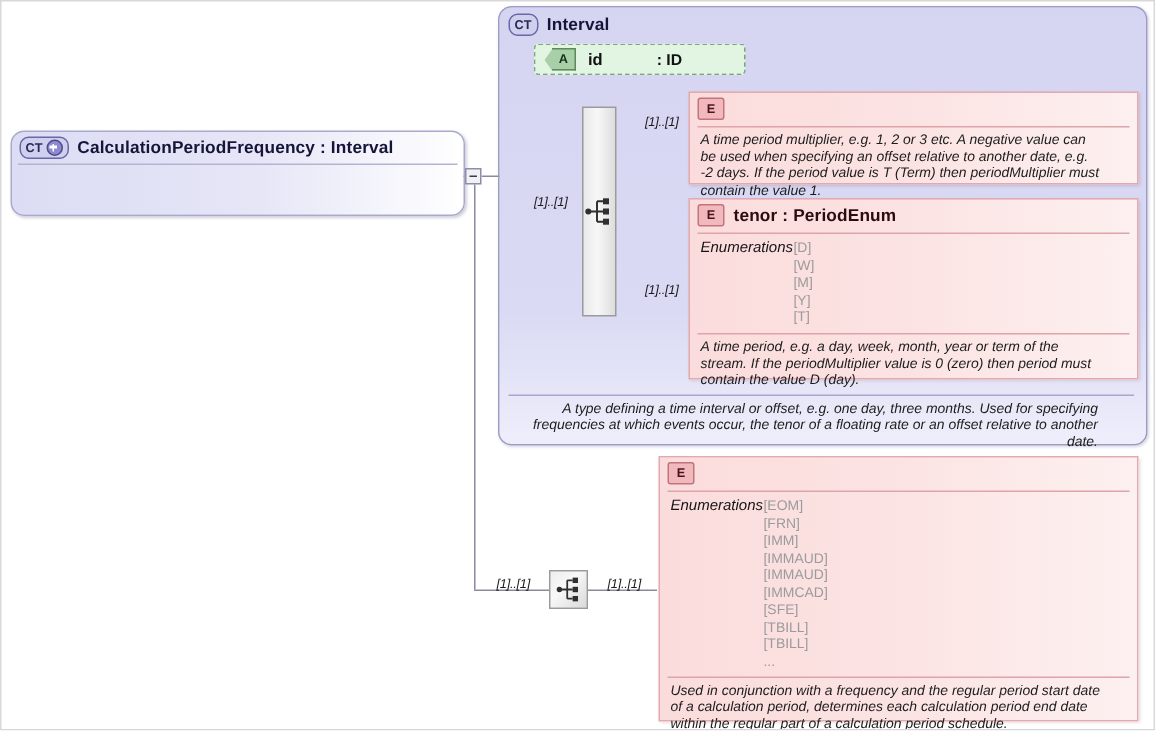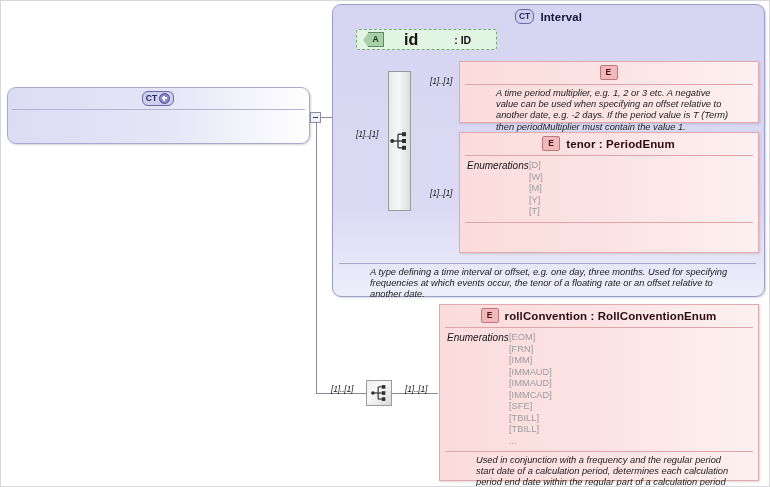--- a/index.html
+++ b/index.html
@@ -26,29 +26,27 @@
   }
   .hdr {
     display: flex;
     align-items: center;
     gap: 6px;
     padding: 3px 6px 3px 5px;
     font-size: 11.5px;
     font-weight: bold;
     letter-spacing: 0.1px;
     white-space: nowrap;
-    justify-content: center;
   }
   .annot {
     font-style: italic;
     font-size: 9.3px;
     line-height: 11.2px;
     color: #1c1c1c;
     padding: 3px 24px 4px 7px;
-    margin-left: 29px;
   }
 
   
   .ct-icon {
     display: inline-flex;
     align-items: center;
     justify-content: center;
     gap: 2px;
     height: 13px;
     padding: 0 3px;
@@ -108,23 +106,23 @@
     height: 13px;
     background: #a9cfa9;
     border: 1px solid #5d8a5d;
     border-left: none;
     font-size: 8.5px;
     font-weight: bold;
     color: #143314;
     line-height: 1;
   }
   .attr-name {
-    font-size: 16px;
-    font-weight: bold;
-    margin-left: 20px;
+    font-size: 11px;
+    font-weight: bold;
+    margin-left: 8px;
     color: #111;
     text-align: right;
   }
   .attr-type {
     font-size: 10.5px;
     font-weight: bold;
     margin-left: 36px;
     color: #111;
   }
 
@@ -271,37 +269,38 @@
   <div class="line hline" style="left:410px; top:84px; width:47px;"></div>
 
   <div class="line hline" style="left:410px; top:196px; width:47px;"></div>
 
   <div class="box" id="root-box">
     <div class="hdr">
       <span class="ct-icon">
         <span>CT</span>
         <span class="ct-plus"></span>
       </span>
+      <span>CalculationPeriodFrequency : Interval</span>
     </div>
     <div class="divider"></div>
   </div>
 
   <div id="collapse-toggle"></div>
 
   <div class="box" id="interval-box">
     <div class="hdr">
       <span class="ct-icon">
         <span>CT</span>
       </span>
       <span>Interval</span>
     </div>
 
     <div style="position:absolute; left:6px; right:8px; top:258px;">
       <div style="height:1px; background:#a8a8cc;"></div>
-      <div class="annot" style="padding-left:2px;">A type defining a time interval or offset, e.g. one day, three months. Used for specifying frequencies at which events occur, the tenor of a floating rate or an offset relative to another date.</div>
+      <div class="annot" style="padding-left:2px;text-align:right;">A type defining a time interval or offset, e.g. one day, three months. Used for specifying frequencies at which events occur, the tenor of a floating rate or an offset relative to another date.</div>
     </div>
   </div>
 
   <div class="attr-row" style="left:355px; top:28px; width:141px; height:21px;">
     <span class="a-wrap">
       <span class="a-point"></span>
       <span class="a-icon">A</span>
     </span>
     <span class="attr-name">id</span>
     <span class="attr-type">: ID</span>
@@ -343,20 +342,21 @@
       <span class="enum-label">Enumerations</span>
       <span class="enum-values">
         <span>[D]</span><br>
         <span>[W]</span><br>
         <span>[M]</span><br>
         <span>[Y]</span><br>
         <span>[T]</span>
       </span>
     </div>
     <div class="rule"></div>
+    <div class="annot">A time period, e.g. a day, week, month, year or term of the stream. If the periodMultiplier value is 0 (zero) then period must contain the value D (day).</div>
   </div>
 
   <div class="box" id="seq-small">
     <svg class="seq-glyph" width="19" height="18" viewBox="0 0 19 20">
       <circle cx="2.2" cy="10" r="2" fill="#2f2f2f"></circle>
       <line x1="3.6" y1="10" x2="8" y2="10" stroke="#2f2f2f" stroke-width="1.3"></line>
       <line x1="8" y1="3.2" x2="8" y2="16.8" stroke="#2f2f2f" stroke-width="1.3"></line>
       <line x1="8" y1="3.2" x2="12" y2="3.2" stroke="#2f2f2f" stroke-width="1.3"></line>
       <line x1="8" y1="10" x2="12" y2="10" stroke="#2f2f2f" stroke-width="1.3"></line>
       <line x1="8" y1="16.8" x2="12" y2="16.8" stroke="#2f2f2f" stroke-width="1.3"></line>
@@ -364,21 +364,20 @@
       <rect x="12" y="8" width="4" height="4" fill="#2f2f2f"></rect>
       <rect x="12" y="14.8" width="4" height="4" fill="#2f2f2f"></rect>
     </svg>
   </div>
   <div class="card" style="left:330px; top:383px;">[1]..[1]</div>
   <div class="card" style="left:404px; top:383px;">[1]..[1]</div>
 
   <div class="box elem-box" style="left:438px; top:303px; width:320px; height:177px;">
     <div class="hdr">
       <span class="e-icon">E</span>
-      <span>rollConvention : RollConventionEnum</span>
     </div>
     <div class="rule"></div>
     <div class="enum-block">
       <span class="enum-label">Enumerations</span>
       <span class="enum-values">
         <span>[EOM]</span><br>
         <span>[FRN]</span><br>
         <span>[IMM]</span><br>
         <span>[IMMAUD]</span><br>
         <span>[IMMAUD]</span><br>

